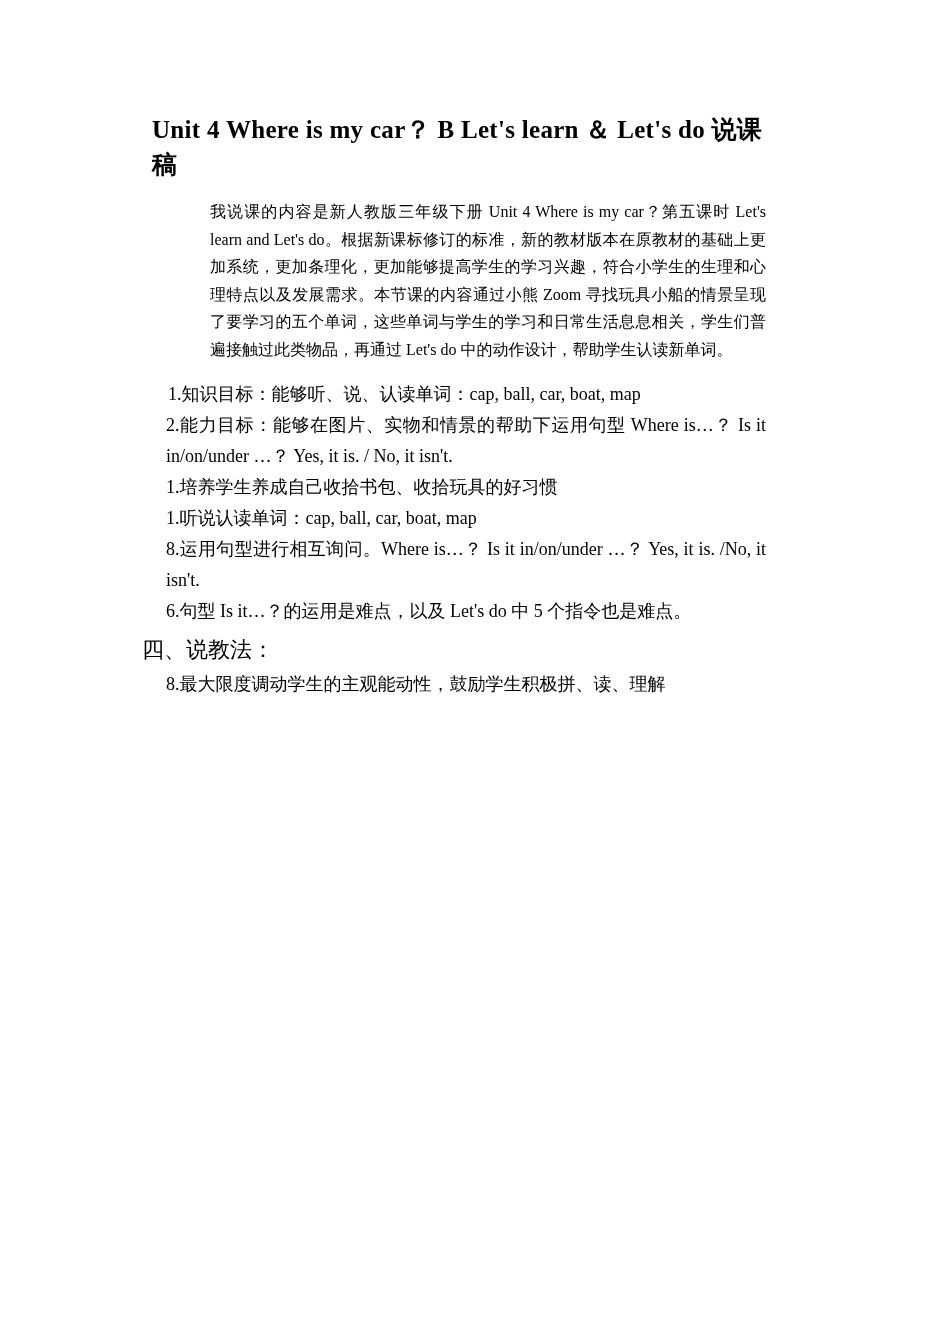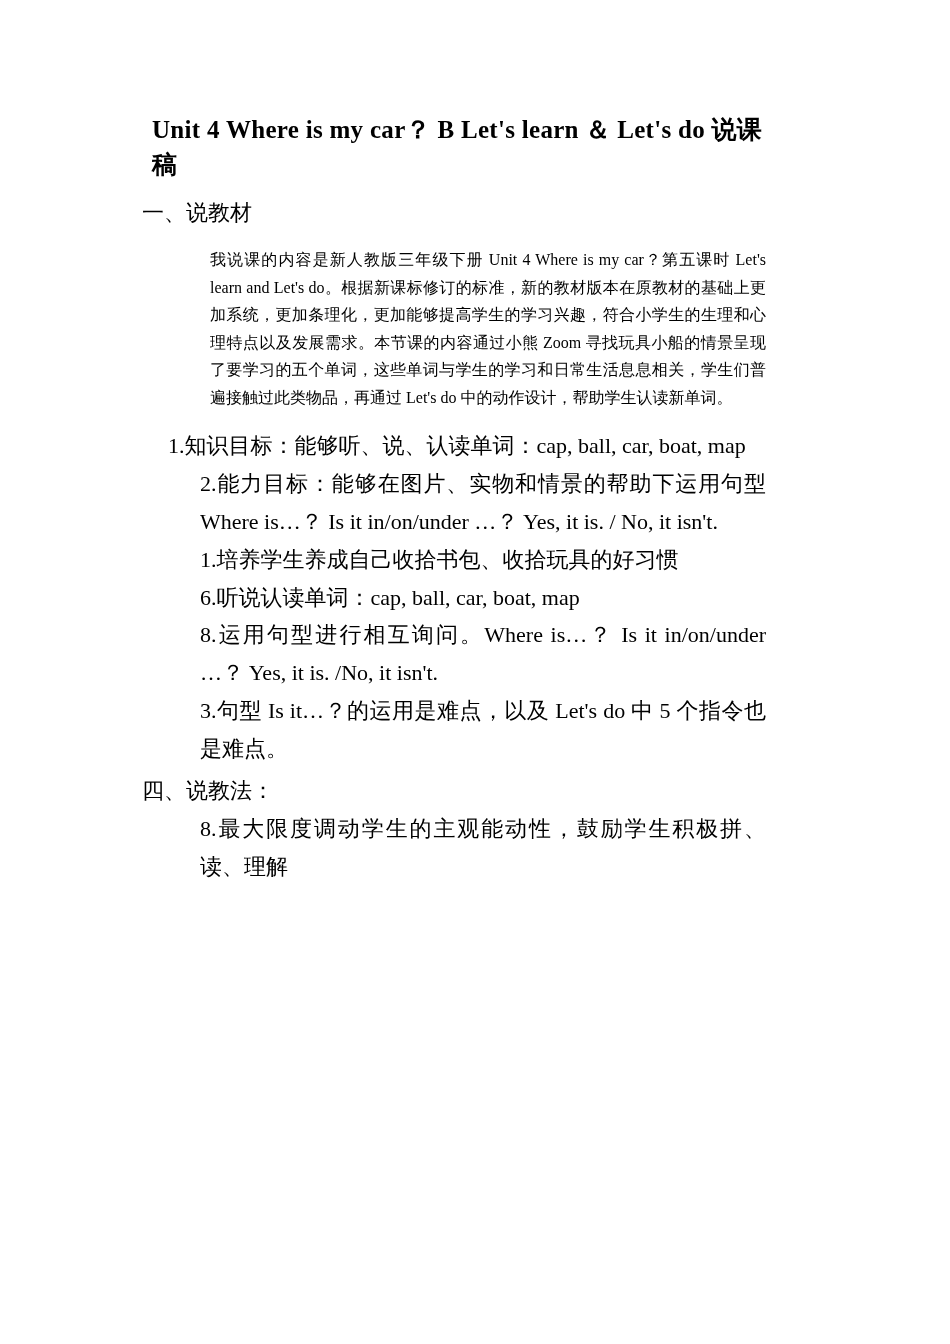--- a/index.html
+++ b/index.html
@@ -30,54 +30,53 @@
     margin: 0 0 14px 10px;
     letter-spacing: 0.3px;
   }
   .section-head {
     font-size: 22px;
     line-height: 1.55;
     margin: 6px 0 2px 0;
     text-indent: 0;
   }
   .para {
-    font-size: 22px;
+    font-size: 18px;
     line-height: 1.72;
     margin: 0;
     text-align: justify;
     text-justify: inter-ideograph;
   }
   .indent-2 {
     margin-left: 26px;
   }
   .indent-3 {
-    margin-left: 58px;
+    margin-left: 24px;
   }
   .body-block {
     margin-left: 68px;
     font-size: 16px;
     line-height: 1.72;
     text-align: justify;
     text-justify: inter-ideograph;
   }
 </style>
 </head>
 <body>
 
 <div class="page">
 
   <h1 class="doc-title">Unit 4 Where is my car？  B Let's learn ＆ Let's do 说课稿</h1>
 
-  <div class="section-head">一、说教材</div>
   <p class="body-block">我说课的内容是新人教版三年级下册 Unit 4 Where is my car？第五课时 Let's learn and Let's do。根据新课标修订的标准，新的教材版本在原教材的基础上更加系统，更加条理化，更加能够提高学生的学习兴趣，符合小学生的生理和心理特点以及发展需求。本节课的内容通过小熊 Zoom 寻找玩具小船的情景呈现了要学习的五个单词，这些单词与学生的学习和日常生活息息相关，学生们普遍接触过此类物品，再通过 Let's do 中的动作设计，帮助学生认读新单词。</p>
 
   <p class="para indent-2">1.知识目标：能够听、说、认读单词：cap, ball, car, boat, map</p>
   <p class="para indent-3">2.能力目标：能够在图片、实物和情景的帮助下运用句型 Where is…？  Is it in/on/under …？  Yes, it is. /  No, it isn't.</p>
   <p class="para indent-3">1.培养学生养成自己收拾书包、收拾玩具的好习惯</p>
 
-  <p class="para indent-3">6.听说认读单词：cap, ball, car, boat, map</p>
+  <p class="para indent-3">1.听说认读单词：cap, ball, car, boat, map</p>
   <p class="para indent-3">8.运用句型进行相互询问。Where is…？  Is it in/on/under …？ Yes, it is. /No, it isn't.</p>
-  <p class="para indent-3">3.句型 Is it…？的运用是难点，以及 Let's do 中 5 个指令也是难点。</p>
+  <p class="para indent-3">6.句型 Is it…？的运用是难点，以及 Let's do 中 5 个指令也是难点。</p>
 
   <div class="section-head">四、说教法：</div>
   <p class="para indent-3">8.最大限度调动学生的主观能动性，鼓励学生积极拼、读、理解</p>
 
 </div>
 
 </body></html>

